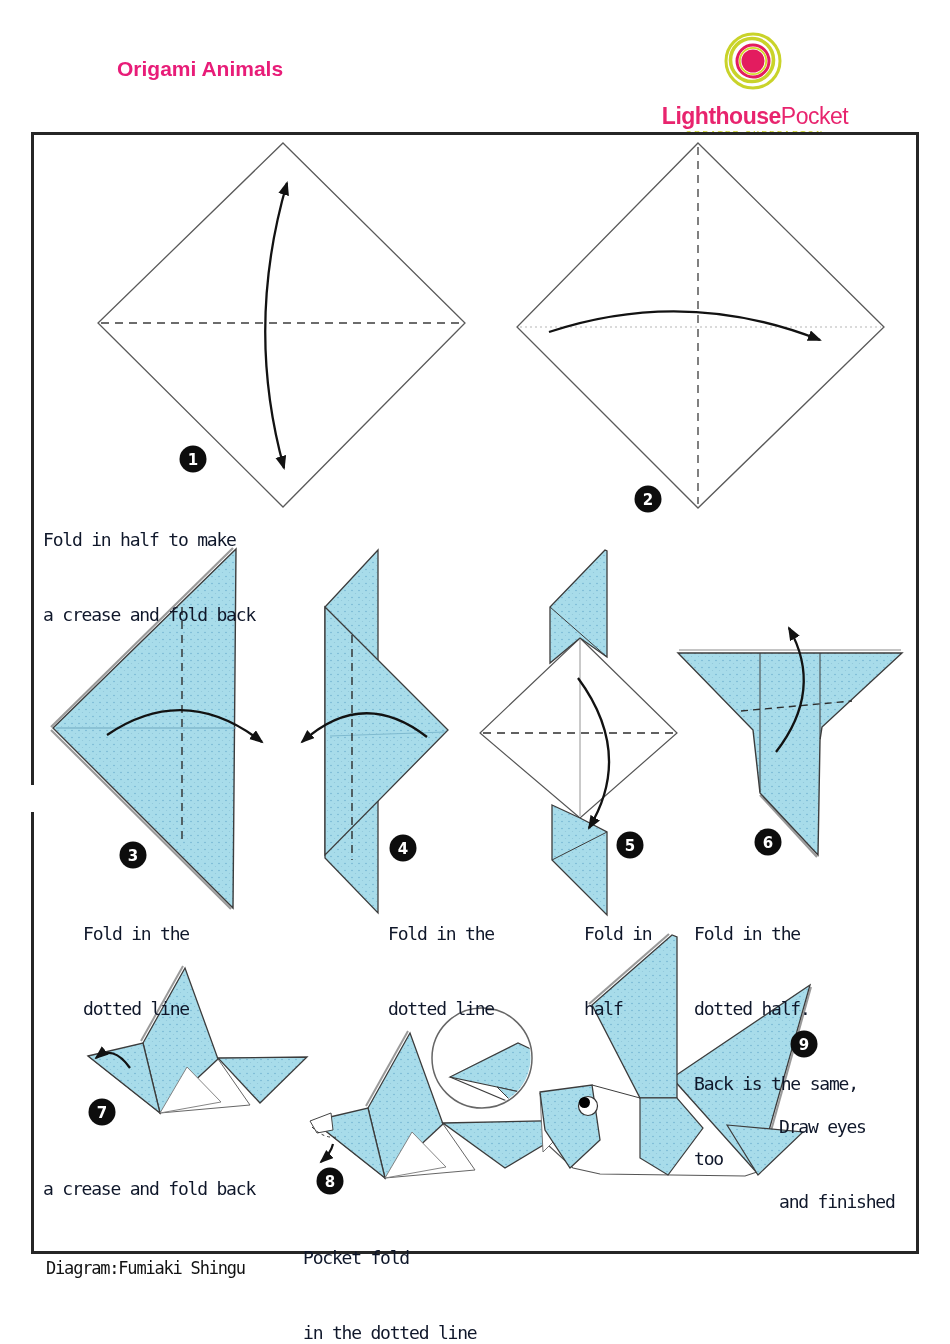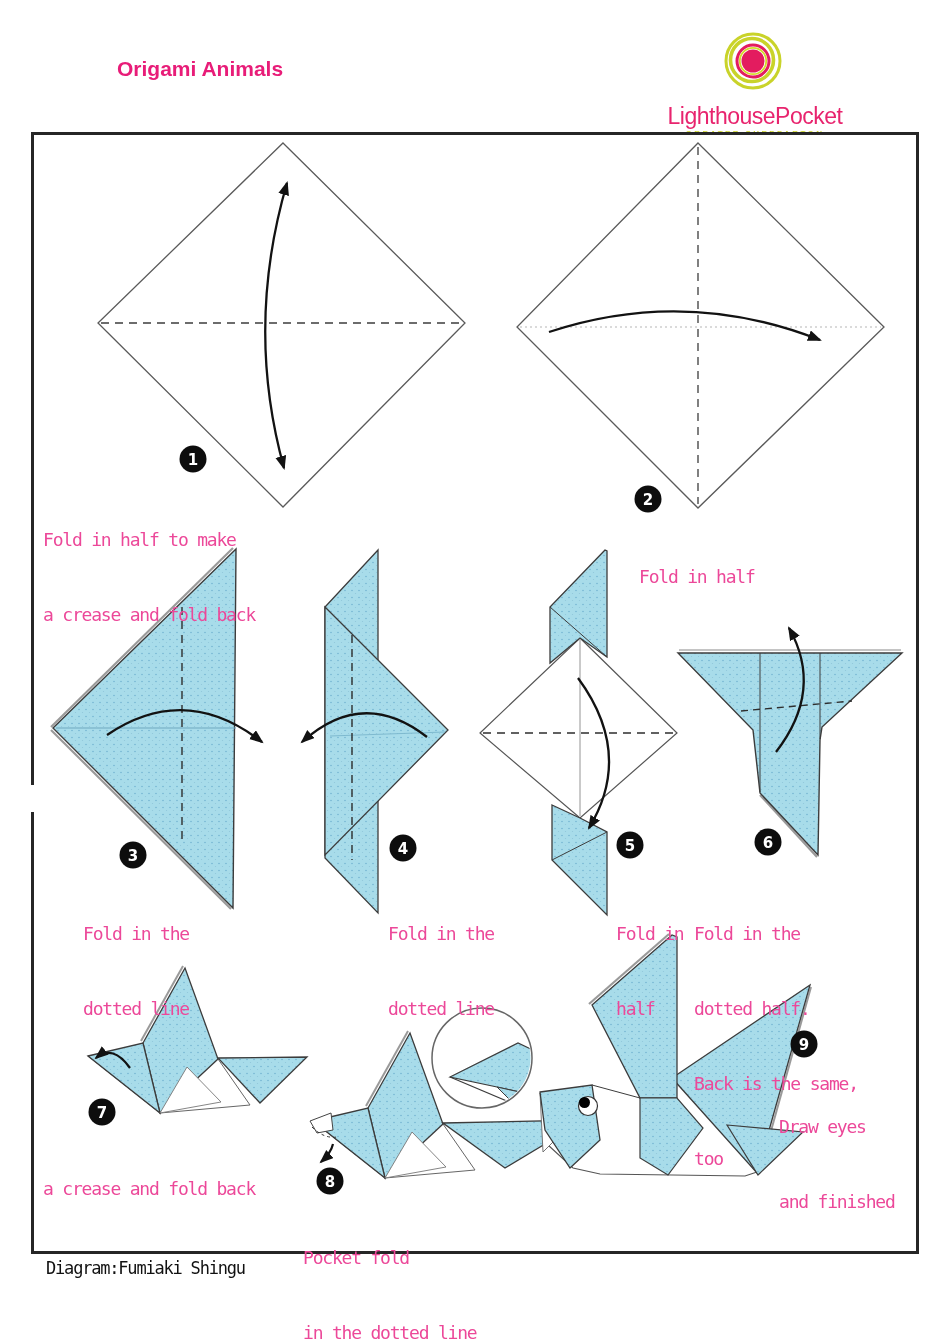--- a/index.html
+++ b/index.html
@@ -4,35 +4,35 @@
 <style>
   html,body{margin:0;padding:0;}
   body{width:950px;height:1344px;position:relative;background:#ffffff;overflow:hidden;
        font-family:"Liberation Sans", sans-serif;}
   .page{position:absolute;inset:0;border-radius:11px;}
 
   
   .title{position:absolute;left:117px;top:57px;font-size:21px;font-weight:bold;color:#e81c78;}
   .logo{position:absolute;left:640px;top:22px;width:230px;text-align:center;}
   .logo-brand{font-size:23px;color:#e8246e;line-height:24px;letter-spacing:-0.5px;}
-  .logo-brand .b{font-weight:normal;}
+  .logo-brand .b{font-weight:bold;}
   .logo-sub{font-size:8px;font-weight:bold;color:#c9d32a;letter-spacing:2.4px;margin-top:1px;}
 
   
   .box{position:absolute;left:31px;top:132px;width:882px;height:1116px;border:3px solid #262626;background:#fff;}
   .border-gap{position:absolute;left:28px;top:785px;width:9px;height:27px;background:#fff;}
 
   svg.canvas{position:absolute;left:0;top:0;width:950px;height:1344px;pointer-events:none;}
 
   
   .badge{position:absolute;width:27px;height:27px;border-radius:50%;background:#0d0d0d;color:#fff;
          font-family:"DejaVu Sans", sans-serif;font-weight:bold;font-size:15px;
          display:flex;align-items:center;justify-content:center;transform:translate(-50%,-50%);}
   .cap{position:absolute;font-family:"DejaVu Sans Mono", monospace;font-size:18px;line-height:25px;
-       letter-spacing:-1.2px;color:#ec4899;white-space:pre;}
+       letter-spacing:-1.2px;color:#0f172a;white-space:pre;}
   .footnote{position:absolute;left:37px;top:1208px;font-family:"DejaVu Sans Mono", monospace;
             font-size:17px;line-height:24px;letter-spacing:-1.2px;color:#111;white-space:pre;}
 </style>
 </head>
 <body>
 
 <div class="page">
 
   <div class="title">Origami Animals</div>
 
@@ -168,32 +168,29 @@
   <div class="badge" style="left:630px;top:845px">5</div>
   <div class="badge" style="left:768px;top:842px">6</div>
   <div class="badge" style="left:102px;top:1112px">7</div>
   <div class="badge" style="left:330px;top:1181px">8</div>
   <div class="badge" style="left:804px;top:1044px">9</div>
 
   <div class="cap" style="left:43px;top:477px">
     <div>Fold in half to make</div>
     <div>a crease and fold back</div>
   </div>
-  <div class="cap" style="left:639px;top:514px">
-    <div>Fold in half</div>
-  </div>
   <div class="cap" style="left:83px;top:871px">
     <div>Fold in the</div>
     <div>dotted line</div>
   </div>
   <div class="cap" style="left:388px;top:871px">
     <div>Fold in the</div>
     <div>dotted line</div>
   </div>
-  <div class="cap" style="left:616px;top:871px">
+  <div class="cap" style="left:584px;top:871px">
     <div>Fold in</div>
     <div>half</div>
   </div>
   <div class="cap" style="left:694px;top:871px">
     <div>Fold in the</div>
     <div>dotted half.</div>
     <div>Back is the same,</div>
     <div>too</div>
   </div>
   <div class="cap" style="left:43px;top:1126px">

